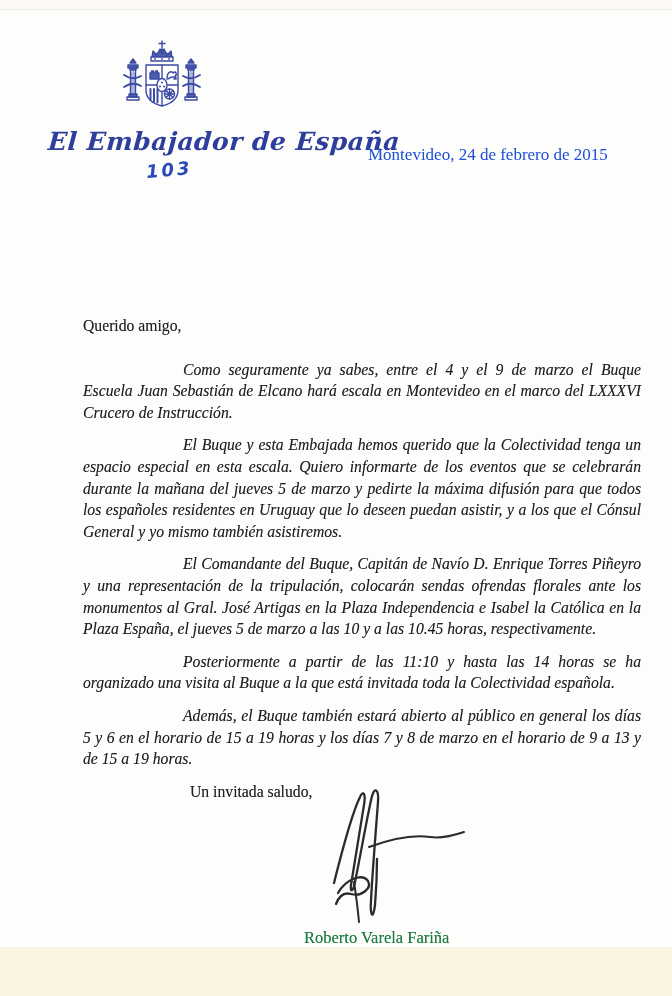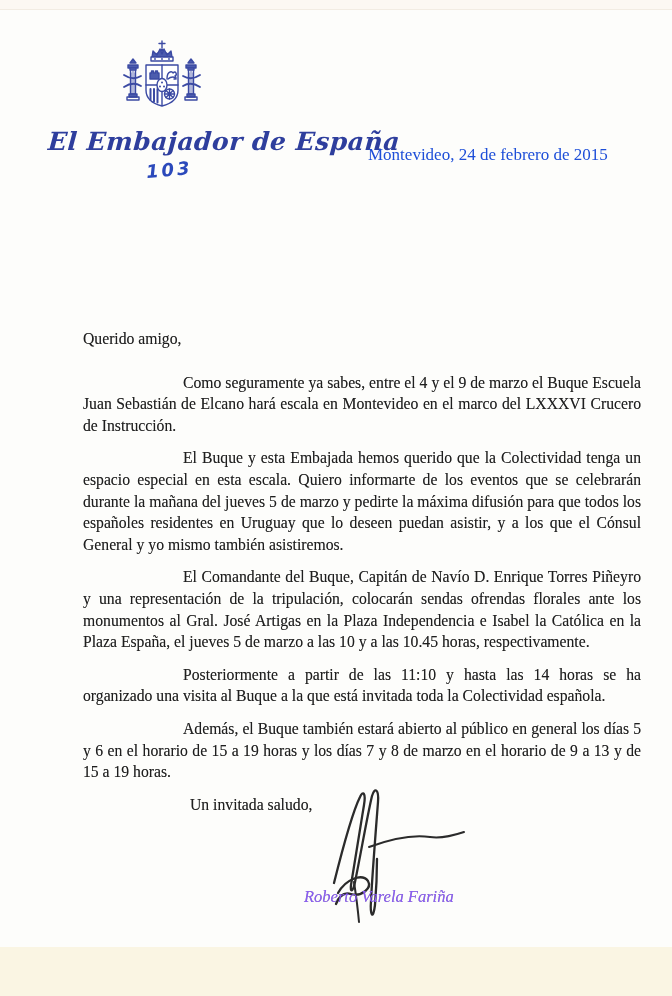--- a/index.html
+++ b/index.html
@@ -30,29 +30,28 @@
   }
   .dateline {
     position:absolute; left:368px; top:145px;
     font-size:17px; color:#1d4ed8; white-space:nowrap;
   }
   .letter-body {
     position:absolute; left:83px; top:312px; width:558px;
     font-size:15.7px; line-height:21.6px; text-align:justify;
     text-shadow:0 0 0.4px rgba(30,30,30,0.45);
   }
-  .salutation { margin:16px 0 22px 0; }
-  .para { margin:0 0 11px 0; text-indent:100px; }
+  .salutation { margin:3px 0 22px 0; }
+  .para { margin:0 0 11px 0; text-indent:100px;font-style:italic; }
   .closing { margin:5px 0 0 0; text-indent:107px; }
   .signature-wrap { position:absolute; left:318px; top:783px; width:160px; height:150px; }
   .signer-name {
-    position:absolute; left:304px; top:887px;
-    font-size:16.5px; color:#8b5cf6; white-space:nowrap;
+    position:absolute; left:304px; top:928px;
+    font-size:16.5px; color:#15803d; white-space:nowrap;
     text-shadow:0 0 0.4px rgba(30,30,30,0.45);
-    font-style:italic;
   }
 </style>
 </head>
 <body>
 
 <div class="page">
 
   <div class="edge-top"></div>
 
   <div class="emblem">

